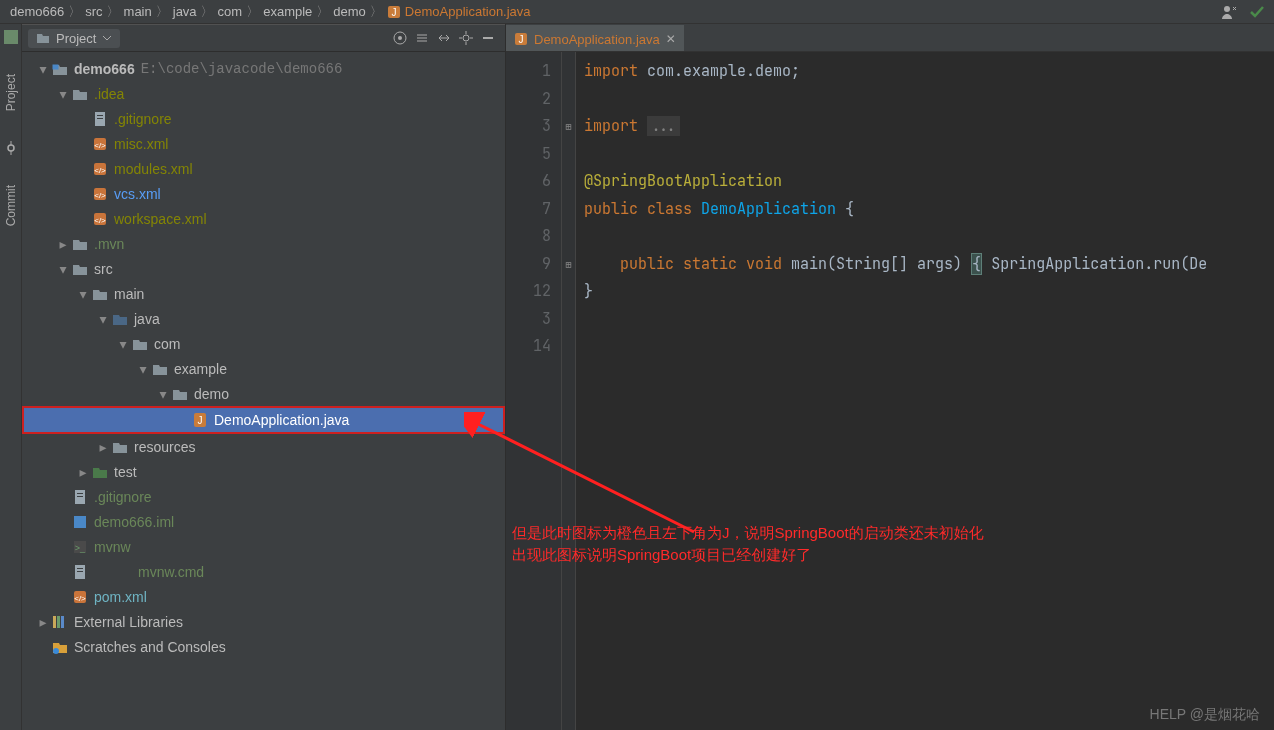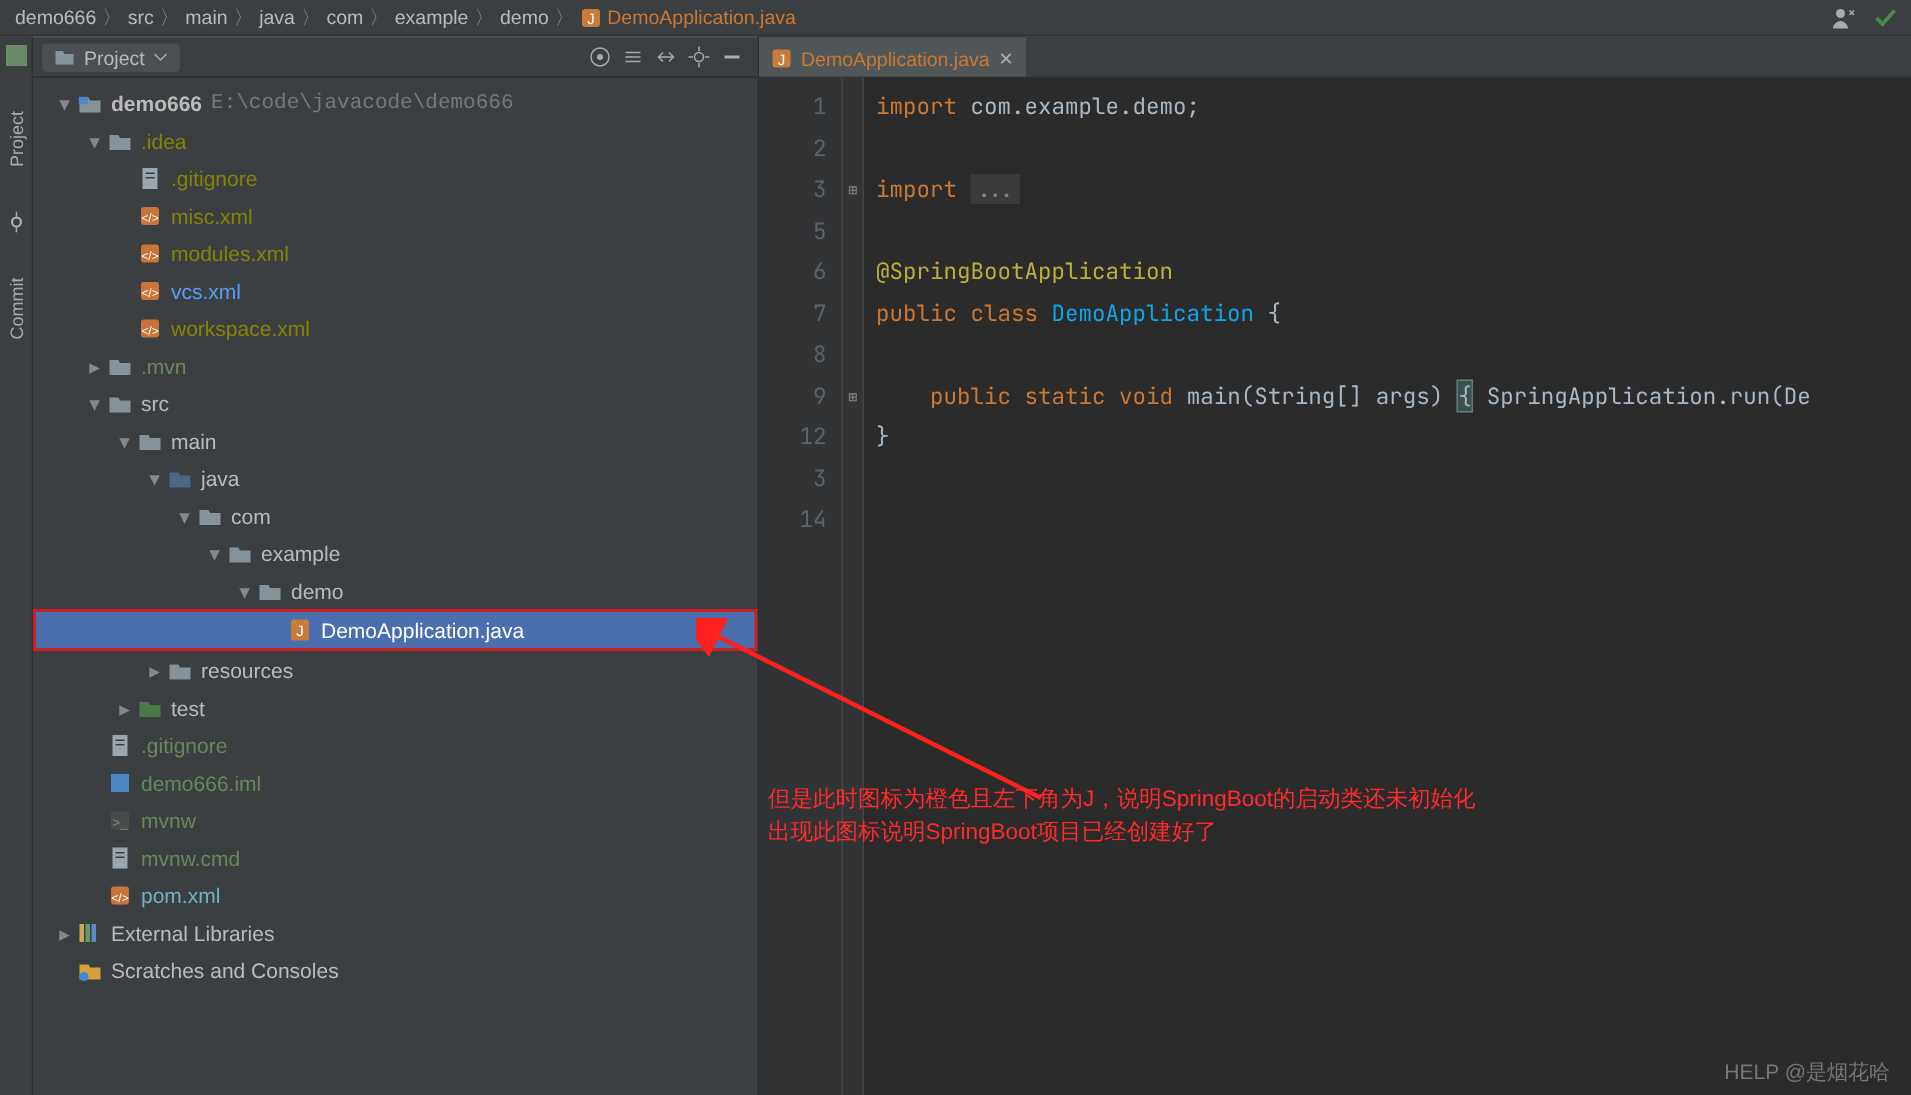--- a/index.html
+++ b/index.html
@@ -476,21 +476,21 @@
           </div>
           <div class="tree-row" style="padding-left: 50px;">
             <span class="icon">
               <svg width="16" height="16" viewBox="0 0 16 16">
                 <rect x="2" y="2" width="12" height="12" fill="#4a4a4a"></rect>
                 <text x="8" y="12" text-anchor="middle" font-size="9" fill="#6a9a6a">&gt;_</text>
               </svg>
             </span>
             <span class="label cl-green">mvnw</span>
           </div>
-          <div class="tree-row" style="padding-left: 50px;">
+          <div class="tree-row" style="padding-left: 50px; gap: 44px;">
             <span class="icon">
               <svg width="16" height="16" viewBox="0 0 16 16">
                 <rect x="3" y="1" width="10" height="14" fill="#9aa7b0"></rect>
                 <rect x="5" y="4" width="6" height="1" fill="#3c3f41"></rect>
                 <rect x="5" y="7" width="6" height="1" fill="#3c3f41"></rect>
               </svg>
             </span>
             <span class="label cl-green">mvnw.cmd</span>
           </div>
           <div class="tree-row" style="padding-left: 50px;">

